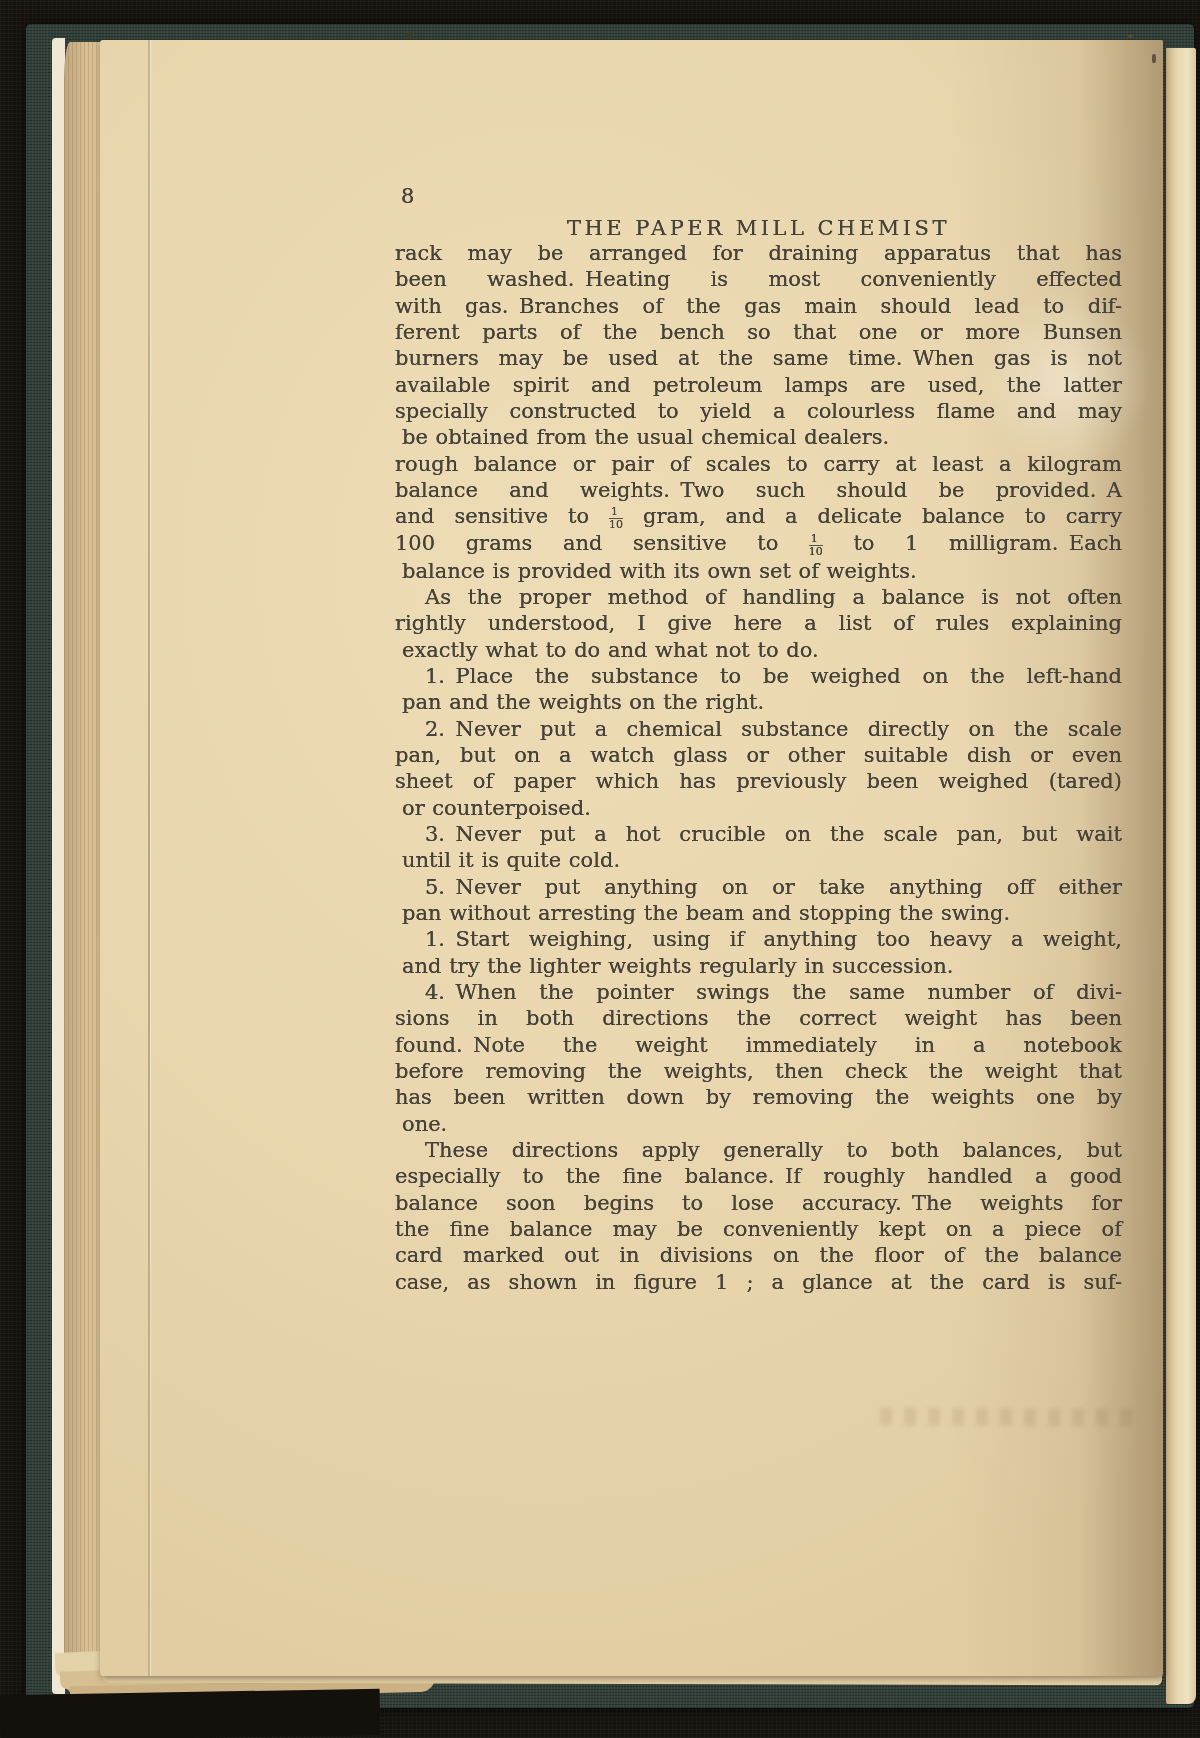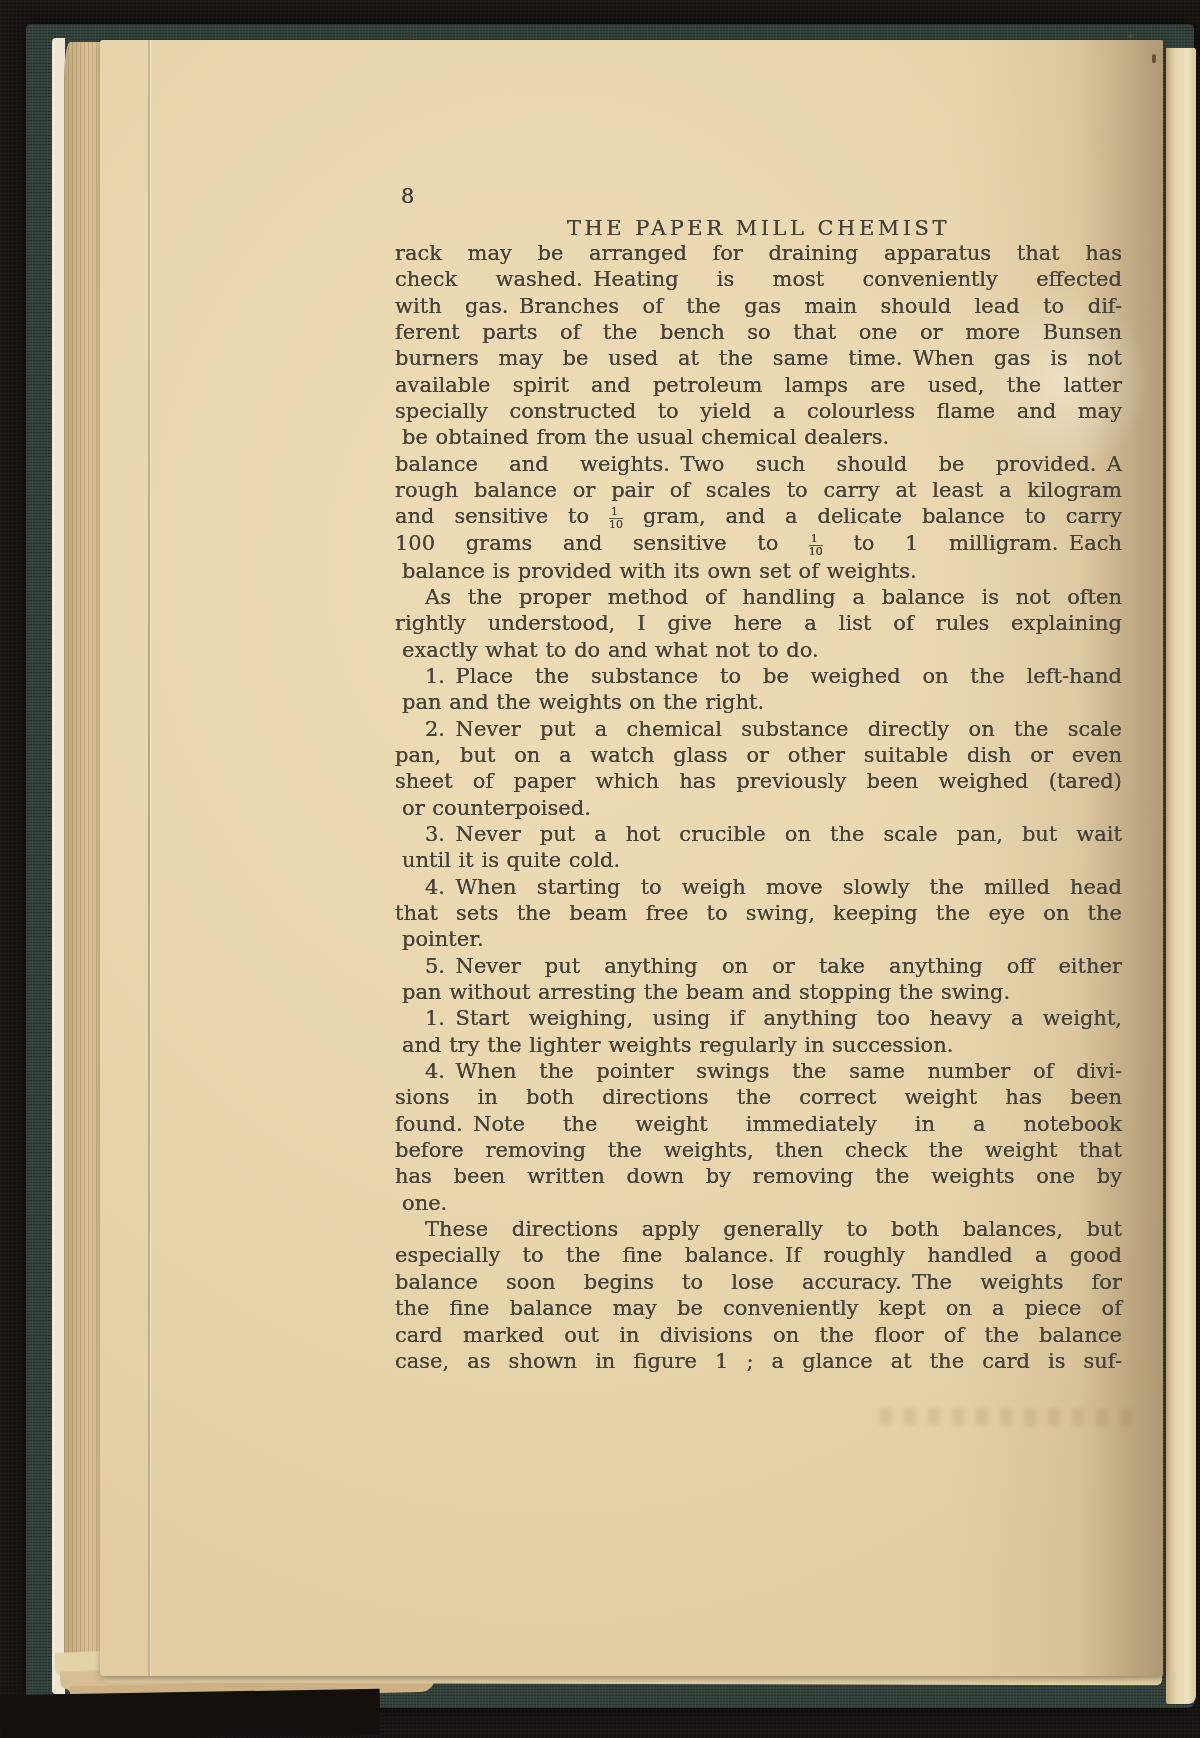--- a/index.html
+++ b/index.html
@@ -129,32 +129,32 @@
 
   <div class="abs print running-header">
     <span class="pgnum">8</span>
     <span class="rtitle">THE PAPER MILL CHEMIST</span>
   </div>
 
   <div class="abs print body-text">
 
     <div>
       <div class="ln">rack may be arranged for draining apparatus that has</div>
-      <div class="ln">check washed. Heating is most conveniently effected</div>
+      <div class="ln">been washed. Heating is most conveniently effected</div>
       <div class="ln">with gas. Branches of the gas main should lead to dif-</div>
       <div class="ln">ferent parts of the bench so that one or more Bunsen</div>
       <div class="ln">burners may be used at the same time. When gas is not</div>
       <div class="ln">available spirit and petroleum lamps are used, the latter</div>
       <div class="ln">specially constructed to yield a colourless flame and may</div>
       <div class="ln end">be obtained from the usual chemical dealers.</div>
     </div>
 
     <div>
+      <div class="ln">rough balance or pair of scales to carry at least a kilogram</div>
       <div class="ln">balance and weights. Two such should be provided. A</div>
-      <div class="ln">rough balance or pair of scales to carry at least a kilogram</div>
       <div class="ln"><span>and sensitive to </span><span class="frac"><span class="num">1</span><span class="den">10</span></span><span> gram, and a delicate balance to carry</span></div>
       <div class="ln"><span>100 grams and sensitive to </span><span class="frac"><span class="num">1</span><span class="den">10</span></span><span> to 1 milligram. Each</span></div>
       <div class="ln end">balance is provided with its own set of weights.</div>
     </div>
 
     <div>
       <div class="ln first">As the proper method of handling a balance is not often</div>
       <div class="ln">rightly understood, I give here a list of rules explaining</div>
       <div class="ln end">exactly what to do and what not to do.</div>
     </div>
@@ -169,25 +169,20 @@
       <div class="ln">pan, but on a watch glass or other suitable dish or even</div>
       <div class="ln">sheet of paper which has previously been weighed (tared)</div>
       <div class="ln end">or counterpoised.</div>
     </div>
 
     <div>
       <div class="ln first">3. Never put a hot crucible on the scale pan, but wait</div>
       <div class="ln end">until it is quite cold.</div>
     </div>
 
-    <div>
-      <div class="ln first">4. When starting to weigh move slowly the milled head</div>
-      <div class="ln">that sets the beam free to swing, keeping the eye on the</div>
-      <div class="ln end">pointer.</div>
-    </div>
 
     <div>
       <div class="ln first">5. Never put anything on or take anything off either</div>
       <div class="ln end">pan without arresting the beam and stopping the swing.</div>
     </div>
 
     <div>
       <div class="ln first">1. Start weighing, using if anything too heavy a weight,</div>
       <div class="ln end">and try the lighter weights regularly in succession.</div>
     </div>

